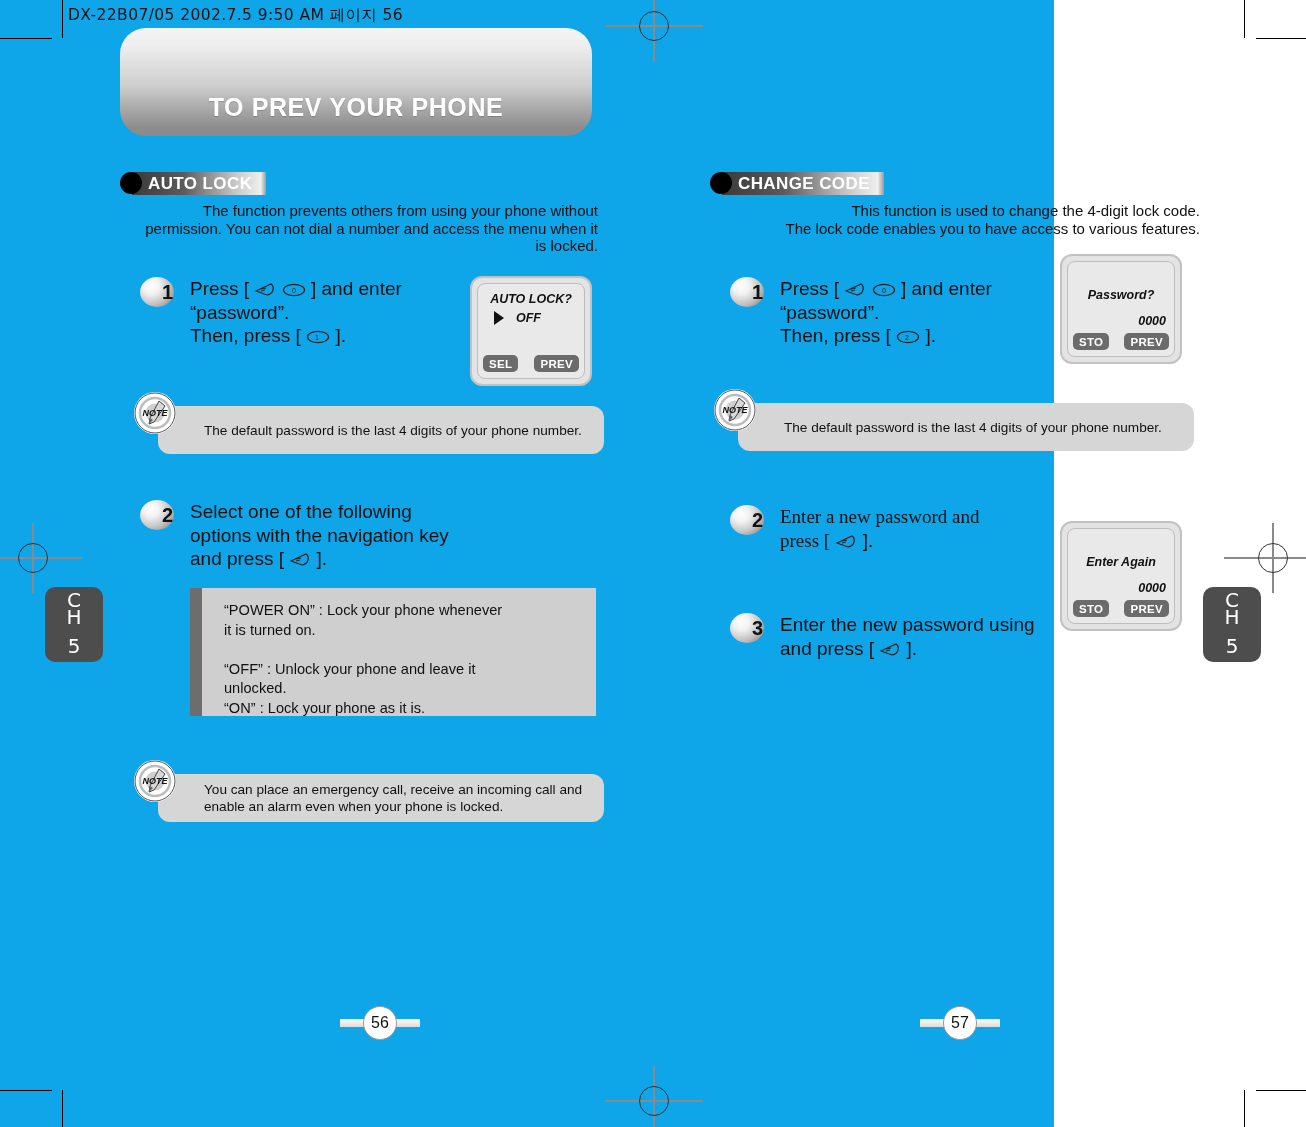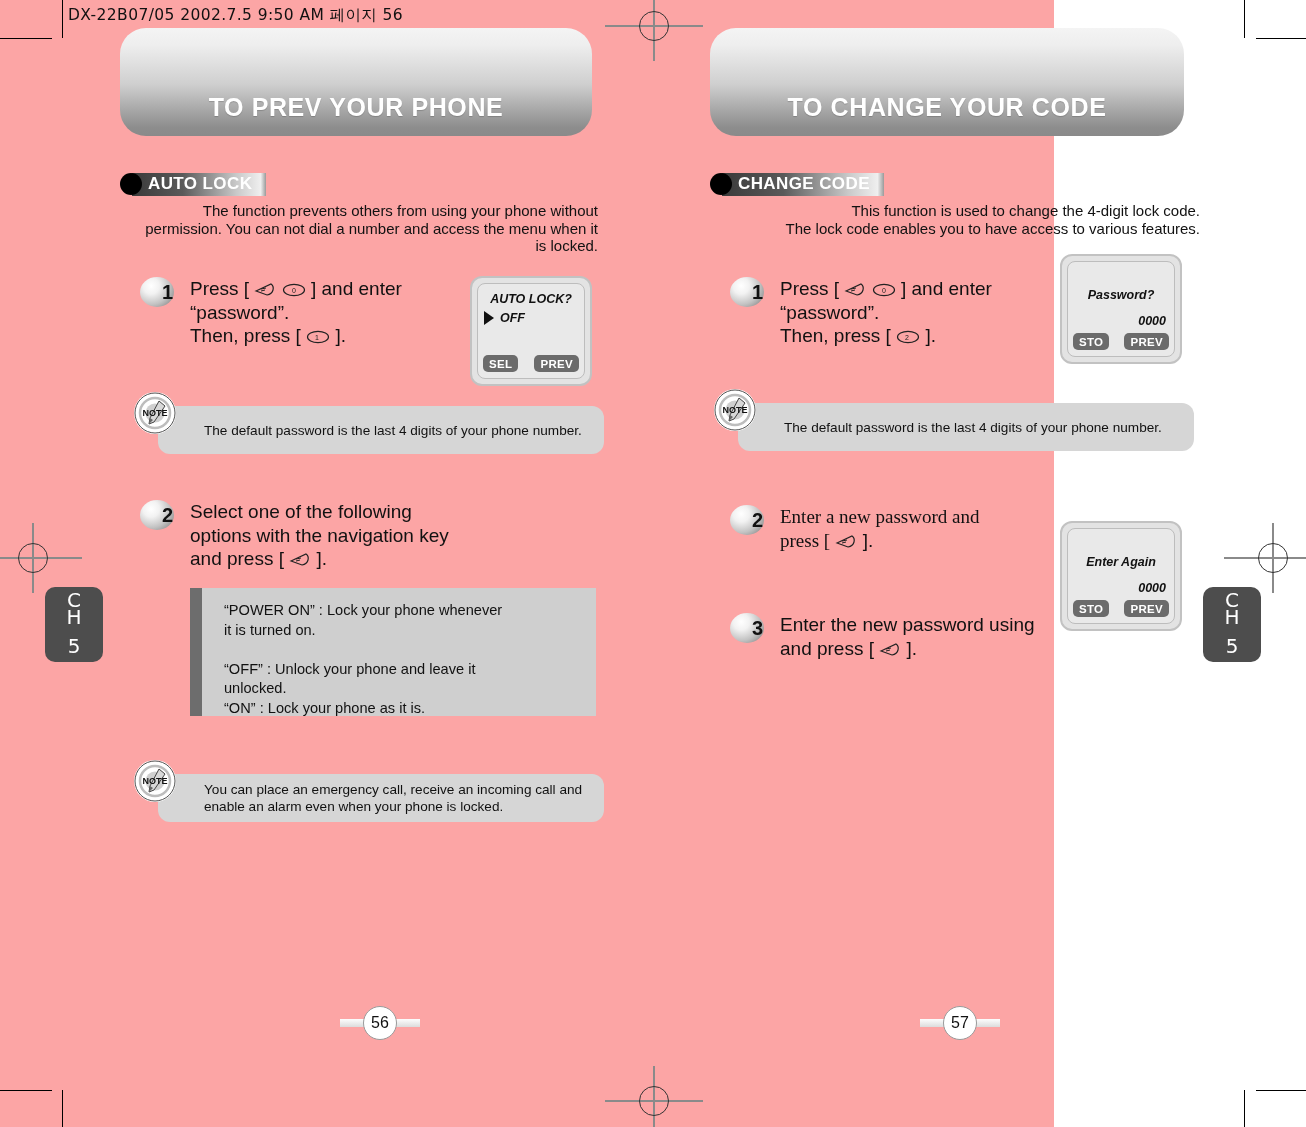--- a/index.html
+++ b/index.html
@@ -2,21 +2,21 @@
 <html><head>
 <meta charset="utf-8">
 <style>
   * { box-sizing: border-box; margin: 0; padding: 0; }
   html, body {
     width: 1306px; height: 1127px;
     background: #ffffff;
     font-family: "Liberation Sans", sans-serif;
     overflow: hidden;
   }
-  #page { position: relative; width: 1054px; height: 1127px; background: #fca5a5; }
+  #page { position: relative; width: 1054px; height: 1127px; background: #0ea5e9; }
 
   
   .cropline { position: absolute; background: #000; }
   .regmark { position: absolute; width: 46px; height: 46px; }
   .regmark .rv { position:absolute; left:22px; top:-12px; width:2px; height:70px; background:#8a8a8a; }
   .regmark .rh { position:absolute; top:22px; left:-26px; width:98px; height:2px; background:#8a8a8a; }
   .regmark .rc { position:absolute; left:8px; top:8px; width:30px; height:30px;
                  border:1.5px solid #333; border-radius:50%; background:transparent; }
 
   
@@ -39,21 +39,21 @@
     display: flex; align-items: flex-end; justify-content: center;
   }
   .banner-left  { left: 58px; width: 472px; }
   .banner-right { left: 58px; width: 474px; }
   .banner-title {
     color: #fff; font-weight: bold; font-size: 25px; letter-spacing: .6px;
     padding-bottom: 14px; text-shadow: 0 1px 1px rgba(0,0,0,.18);
   }
 
   
-  .sec { position: absolute; height: 24px; display: flex; align-items: center; }
+  .sec { position: absolute; height: 24px; display: flex; align-items: flex-start; }
   .sec-dot { width: 22px; height: 22px; border-radius: 50%; background: #000; position: relative; z-index: 2; }
   .sec-bar {
     margin-left: -10px; height: 23px; padding: 0 14px 0 16px;
     display: flex; align-items: center;
     background: linear-gradient(to right, #3a3a3a 0%, #5a5a5a 38%, #c9c9c9 78%, #efefef 96%, #9a9a9a 100%);
   }
   .sec-bar span { color: #fff; font-weight: bold; font-size: 17px; letter-spacing: .4px; }
 
   
   .intro { position: absolute; font-size: 15px; line-height: 17.5px; color: #111; text-align: right; }
@@ -85,23 +85,23 @@
   }
   .lcd-inner {
     position: absolute; left: 5px; top: 5px; right: 5px; bottom: 5px;
     background: #e9e9e9; border: 1px solid #bdbdbd; border-radius: 8px;
   }
   .lcd-title {
     position: absolute; left: 0; right: 0; top: 8px; text-align: center;
     font-size: 12.5px; font-weight: bold; font-style: italic; color: #111;
   }
   .lcd-row {
-    position: absolute; left: 6px; top: 27px;
+    position: absolute; left: 16px; top: 27px;
     font-size: 12.5px; font-weight: bold; font-style: italic; color: #111;
-    display: flex; align-items: center; gap: 6px;
+    display: flex; align-items: center; gap: 12px;
   }
   .lcd-caret { width: 0; height: 0; border-left: 10px solid #111; border-top: 7px solid transparent; border-bottom: 7px solid transparent; }
   .lcd-value {
     position: absolute; right: 8px; top: 42px;
     font-size: 12.5px; font-weight: bold; font-style: italic; color: #111;
   }
   .softkey {
     position: absolute; bottom: 6px; height: 17px; min-width: 34px; padding: 2px 6px;
     background: #6b6b6b; border-radius: 5px; color: #fff;
     font-size: 11.5px; font-weight: bold; letter-spacing: .3px;
@@ -112,21 +112,21 @@
 
   
   .note { position: absolute; }
   .note-box {
     position: absolute; background: #d6d6d6; border-radius: 12px;
     display: flex; align-items: center;
   }
   .note-box p { font-size: 13.6px; line-height: 17px; color: #111; padding-left: 46px; padding-right: 14px; }
   .note-badge {
     position: absolute; left: 0; top: 0; width: 42px; height: 42px; z-index: 3;
-    border-radius: 50%; background: #ffffff;
+    border-radius: 50%; background: #ffffff; font-style: italic;
   }
 
   
   .optbox {
     position: absolute; background: #cfcfcf;
     border-left: 12px solid #6d6d6d;
   }
   .optbox .lines {
     padding: 13px 10px 13px 22px; font-size: 14.6px; line-height: 19.5px; color: #111; white-space: pre-line;
   }
@@ -310,23 +310,20 @@
 
     <div class="pgnum" style="left:278px;top:1006px;">
       <div class="wing wl"></div>
       <div class="wing wr"></div>
       <div class="circ">56</div>
     </div>
   </div>
 
   <div class="page page-right">
 
-    <div class="banner banner-right">
-      <div class="banner-title">TO CHANGE YOUR CODE</div>
-    </div>
 
     <div class="sec" style="left:58px;top:172px;">
       <div class="sec-dot"></div>
       <div class="sec-bar">
           <span>CHANGE CODE</span>
         </div>
     </div>
 
     <div class="intro" style="left:78px;top:202px;width:470px;white-space:pre-line;">This function is used to change the 4-digit lock code.
 The lock code enables you to have access to various features.</div>

